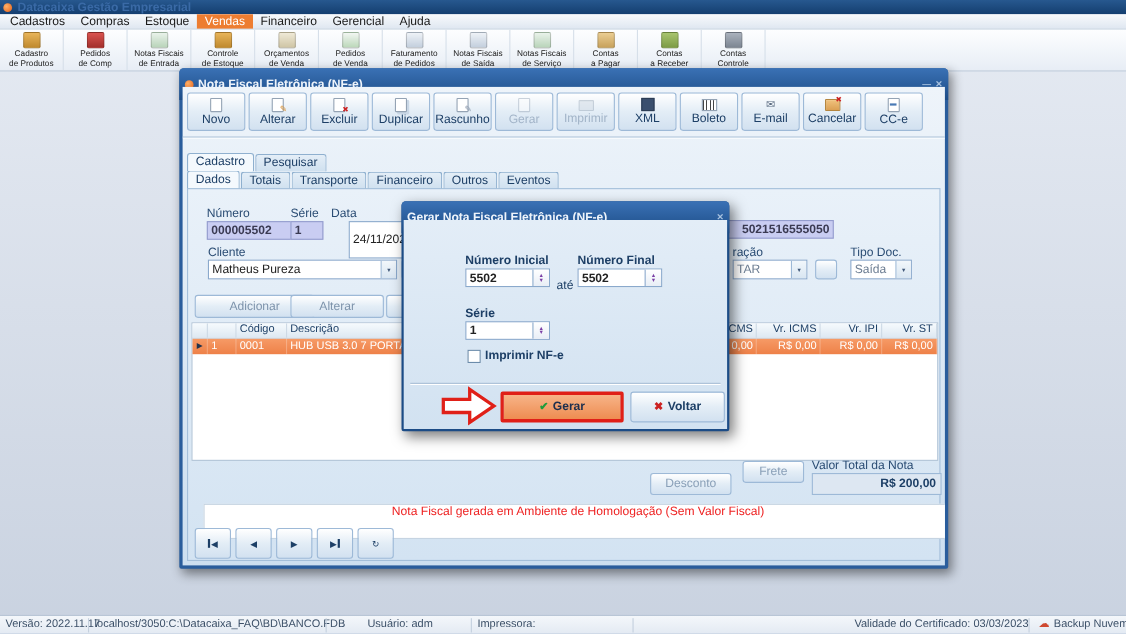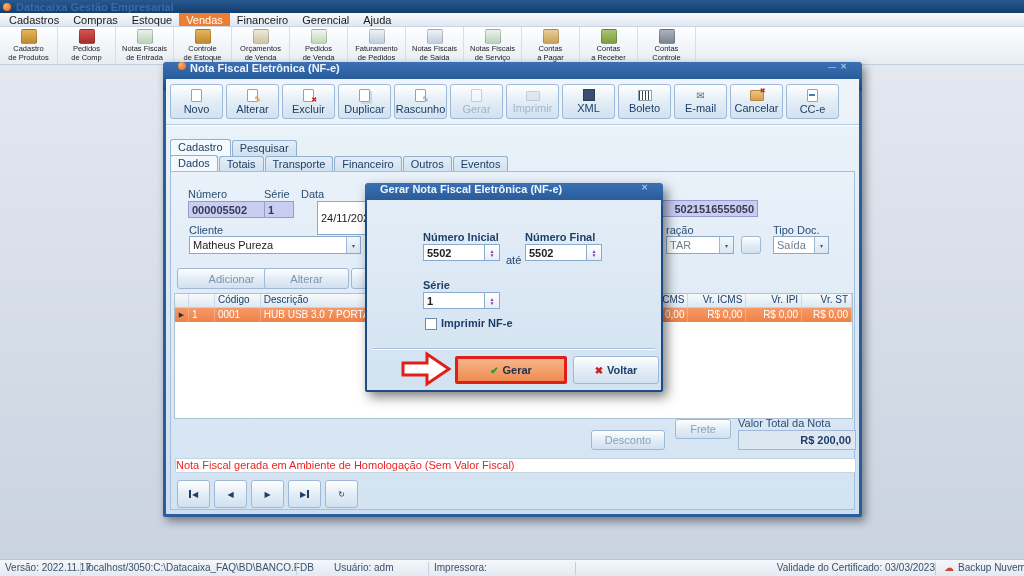--- a/index.html
+++ b/index.html
@@ -35,21 +35,21 @@
   .ic11{background:linear-gradient(#eacd92,#c8a25c)} .ic12{background:linear-gradient(#a8c46e,#7d9c45)}
   .ic13{background:linear-gradient(#aab2bd,#7c8592)}
   
   .btn{background:linear-gradient(#ffffff,#e3edf6 50%,#d2e1f0);border:1px solid #9db9d7;
     border-radius:3px;color:#1d3f66;display:flex;flex-direction:column;align-items:center;
     justify-content:center;gap:1px;box-sizing:border-box}
   .btn.disabled{color:#a2b4c8}
   
   .window{position:absolute;left:163px;top:62px;width:699px;height:455px;background:#2a5d9c;
     border-radius:4px 4px 2px 2px;box-shadow:3px 4px 10px rgba(0,0,0,.45);z-index:5}
-  .win-title{height:29px;display:flex;gap:4px;padding:0 15px;
+  .win-title{height:29px;display:flex;align-items:center;gap:4px;padding:0 5px;
     background:linear-gradient(#3a71b5,#1c4c86);border-radius:4px 4px 0 0;color:#eef4fb;font-weight:bold}
   .win-controls{margin-left:auto;display:flex;gap:4px;color:#a9c3e0;font-size:8px;line-height:10px}
   .win-content{position:absolute;left:3px;right:3px;top:17px;bottom:3px;
     background:linear-gradient(#eef4fa,#cddff0);overflow:hidden}
   .btnrow{position:absolute;left:4px;top:5px;display:flex;gap:3px}
   .btnrow .btn{width:53px;height:35px}
   .hline{position:absolute;left:0;right:0;top:45px;border-top:1px solid #b6c9dd;box-shadow:0 1px 0 #fff}
   .link{position:absolute;left:0;right:0;top:49px;text-align:center;color:#0b57c4;text-decoration:underline}
   .tabs{position:absolute;left:4px;display:flex;gap:1px;align-items:flex-end}
   .tabs1{top:60px}.tabs2{top:76px}
@@ -81,22 +81,22 @@
   .gc{box-sizing:border-box;padding:0 3px;font-size:10px;line-height:14px;
     border-right:1px solid rgba(255,255,255,.25);overflow:hidden;white-space:nowrap}
   .money{text-align:right}
   .cw0{width:14px}.cw1{width:26px}.cw2{width:46px}.cw3{width:357px}
   .cw4{width:72px}.cw5{width:58px}.cw6{width:56px}.cw7{width:50px}
   .marker{font-size:7px;line-height:14px;color:#23344d;text-align:center}
   .totbtn{position:absolute;height:20px;font-size:11px}
   .totval{position:absolute;left:567px;top:258px;width:118px;height:20px;background:#dde7f2;
     border:1px solid #9db9d7;box-sizing:border-box;color:#1d3f66;font-weight:bold;
     text-align:right;line-height:18px;padding:0 4px}
-  .redmsg{position:absolute;left:4px;top:286px;width:681px;height:15px;background:#fff;
-    border:1px solid #c6d4e2;box-sizing:border-box;color:#ee2222;text-align:left;line-height:13px}
+  .redmsg{position:absolute;left:14px;top:286px;width:681px;height:32px;background:#fff;
+    border:1px solid #c6d4e2;box-sizing:border-box;color:#ee2222;text-align:center;line-height:13px}
   .nav{position:absolute;left:6px;top:308px;display:flex;gap:4px}
   .nav .btn{width:33px;height:28px;flex-direction:row;gap:1px;font-size:8px}
   .vbar{width:2px;height:8px;background:#1d3f66}
   
   .modal{position:absolute;left:365px;top:183px;width:298px;height:209px;background:#1c4c86;
     border-radius:4px 4px 2px 2px;box-shadow:4px 5px 12px rgba(0,0,0,.5);z-index:10}
   .modal-content{position:absolute;left:2px;right:2px;top:17px;bottom:2px;
     background:linear-gradient(#e3edf7,#d2e2f1)}
   .mline{position:absolute;left:6px;right:6px;top:148px;border-top:1px solid #aabfd6;box-shadow:0 1px 0 #fff}
   .chk{position:absolute;left:58px;top:118px;width:10px;height:10px;background:#fff;border:1px solid #6c8cab}

